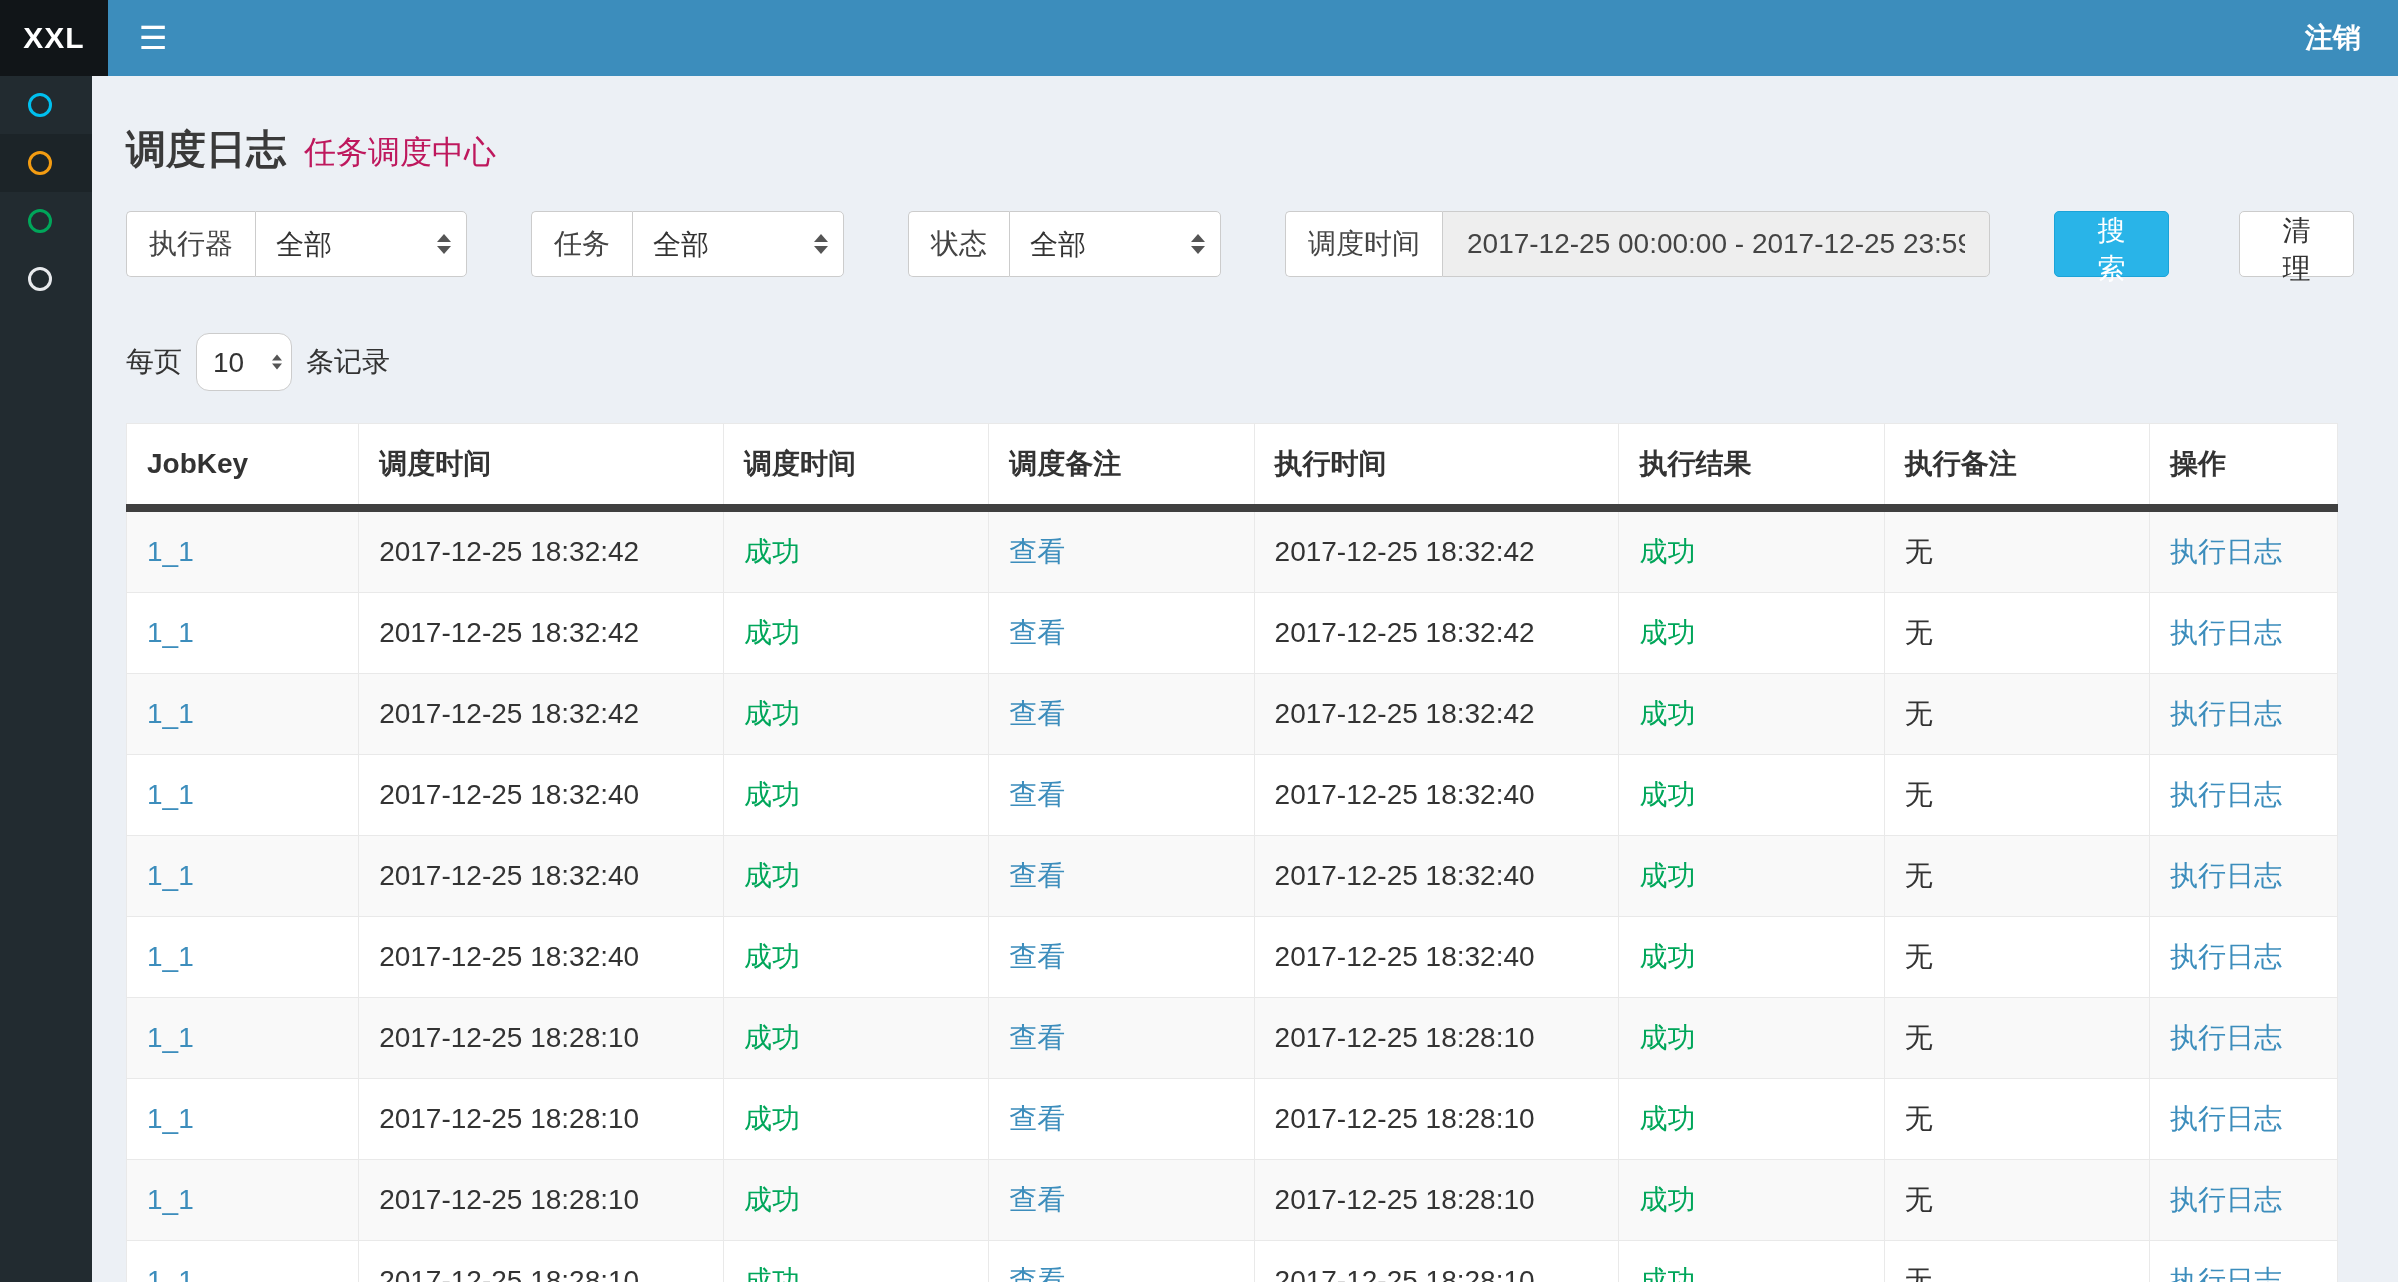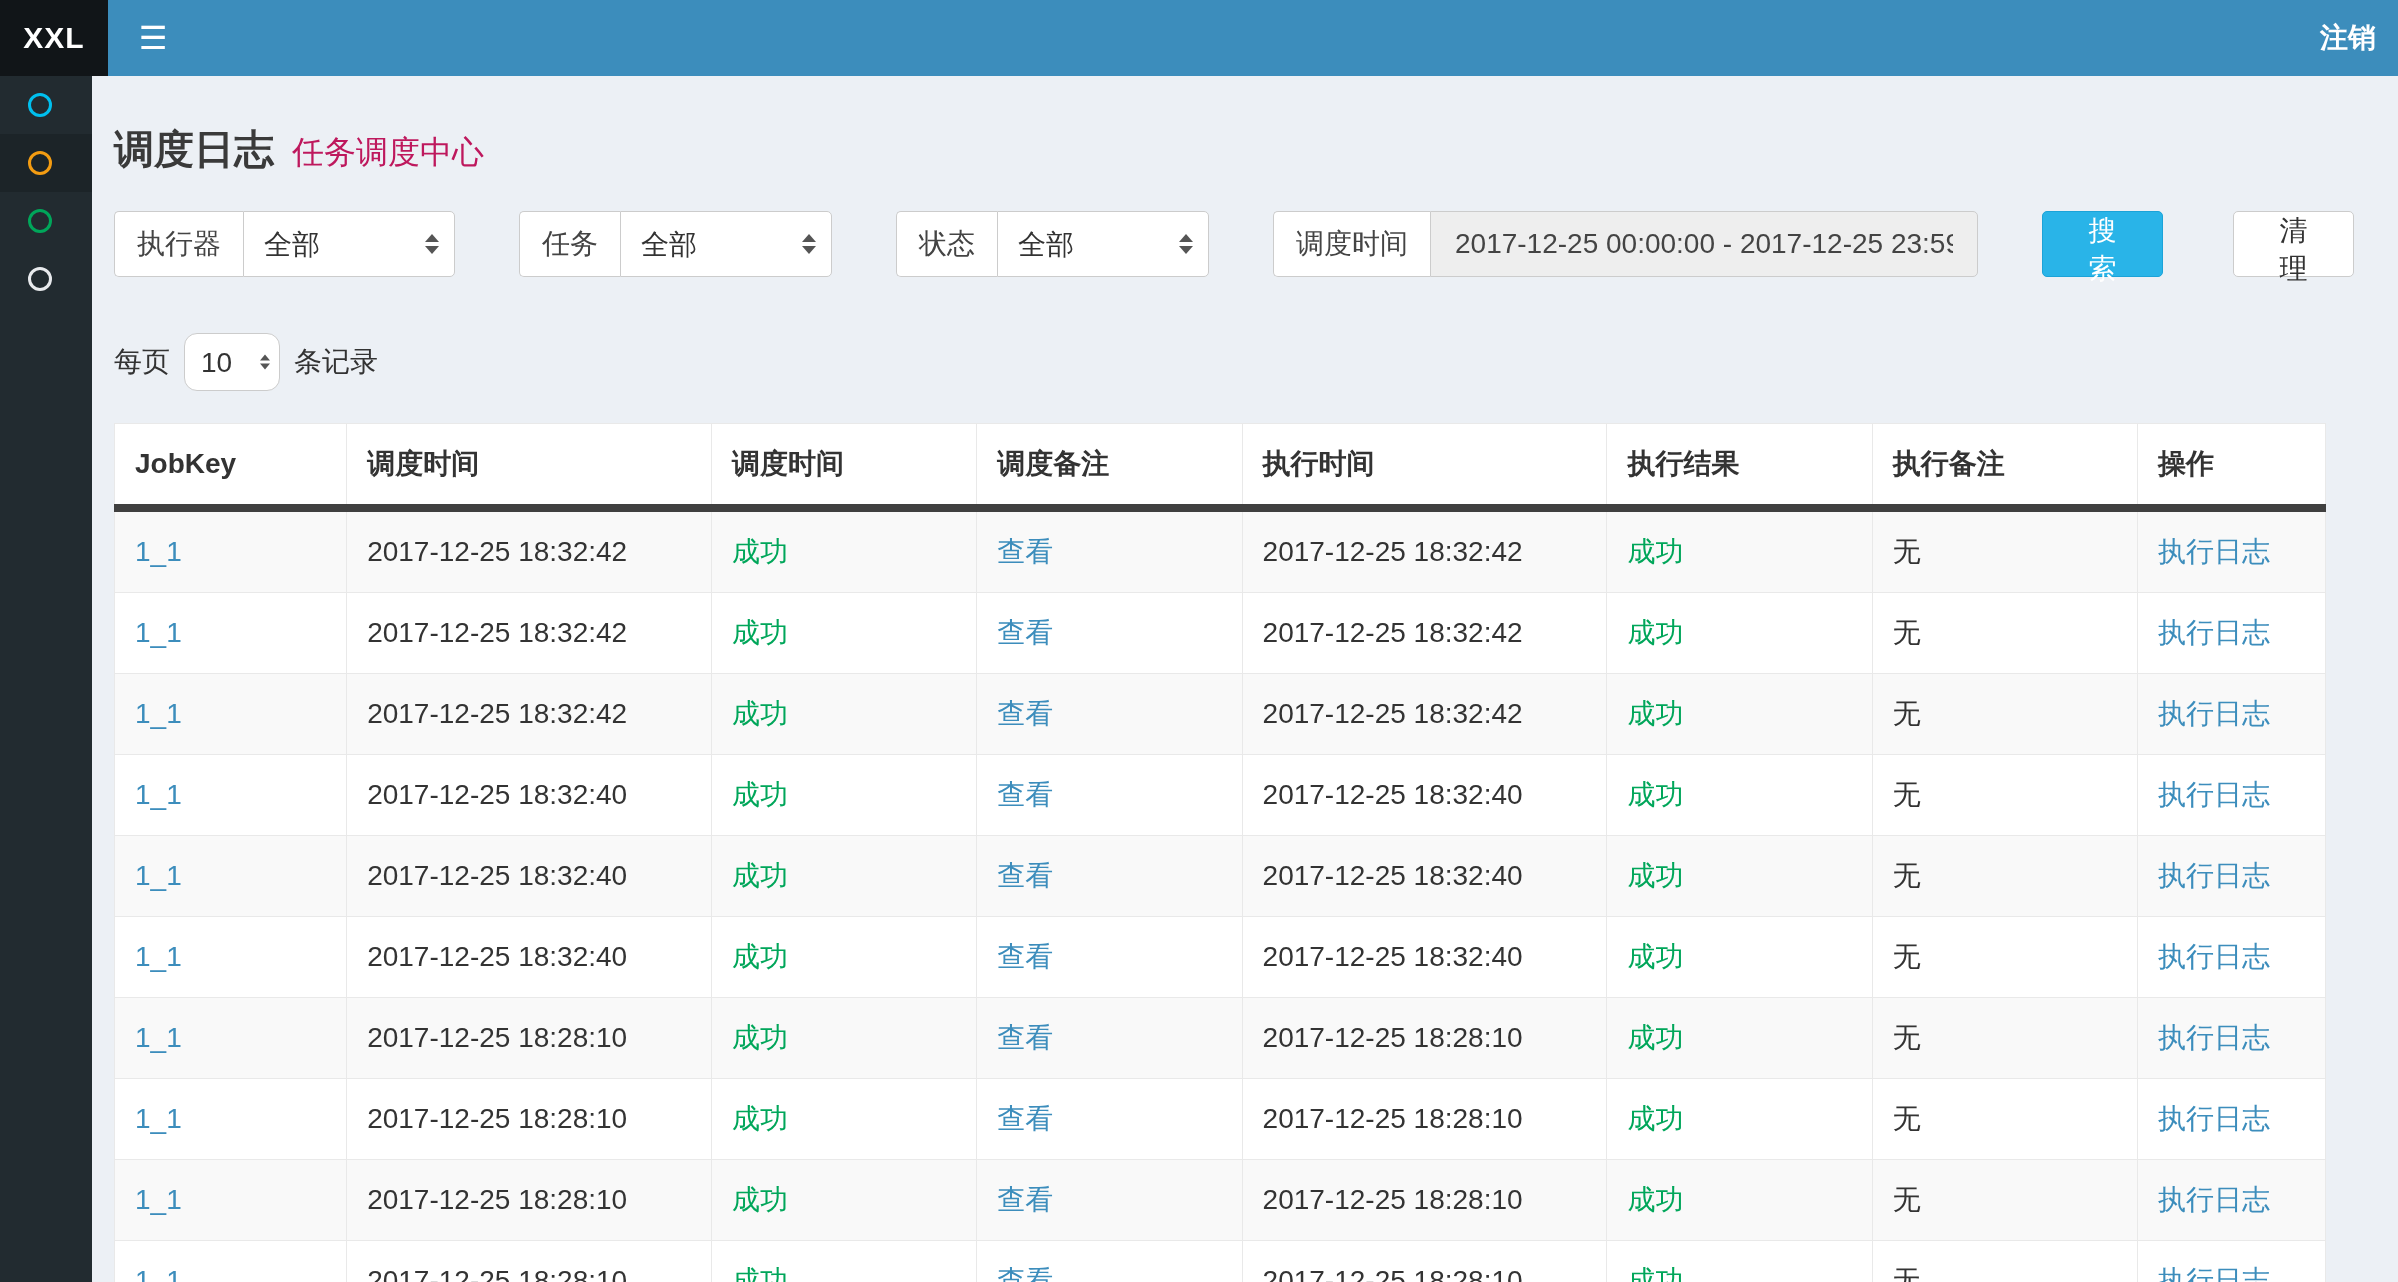--- a/index.html
+++ b/index.html
@@ -21,21 +21,21 @@
     width: 108px; background: #111518; color: #fff;
     font-weight: bold; font-size: 30px;
     display: flex; align-items: center; justify-content: center;
     letter-spacing: 1px;
   }
   .nav-toggle {
     width: 90px; display: flex; align-items: center; justify-content: center;
     color: #fff; cursor: pointer; font-size: 32px;
   }
   .hamburger { display: inline-block; line-height: 1; }
-  .nav-right { margin-left: auto; display: flex; align-items: center; padding-right: 22px; }
+  .nav-right { margin-left: auto; display: flex; align-items: center; padding-right: 37px; }
   .logout {
     color: #fff; text-decoration: none; font-size: 28px; cursor: pointer; font-weight: bold;
   }
 
   
   .sidebar {
     position: fixed; top: 76px; left: 0; bottom: 0; width: 92px;
     background: #222b30;
   }
   .sidebar-item {
@@ -44,21 +44,21 @@
   }
   .sidebar-item.active { background: #1c2428; }
   .circle-icon {
     width: 24px; height: 24px; border-radius: 50%;
     border: 3px solid #d2d6de; background: transparent;
   }
 
   
   .main {
     position: absolute; top: 76px; left: 92px; right: 0; bottom: 0;
-    padding: 36px 44px 0 22px;
+    padding: 36px 44px 0 34px;
   }
   .content-header { display: flex; align-items: baseline; gap: 18px; margin: 10px 0 34px 0; }
   .page-title { font-size: 40px; font-weight: bold; color: #3a3a3a; }
   .page-subtitle { font-size: 32px; color: #be185d; text-align: center; }
 
   
   .filter-row { display: flex; align-items: center; gap: 12px; margin-bottom: 56px; justify-content: center; }
   .filter-group { display: inline-flex; align-items: stretch; height: 66px; margin-right: 52px; }
   .addon {
     display: inline-flex; align-items: center; padding: 0 22px;

